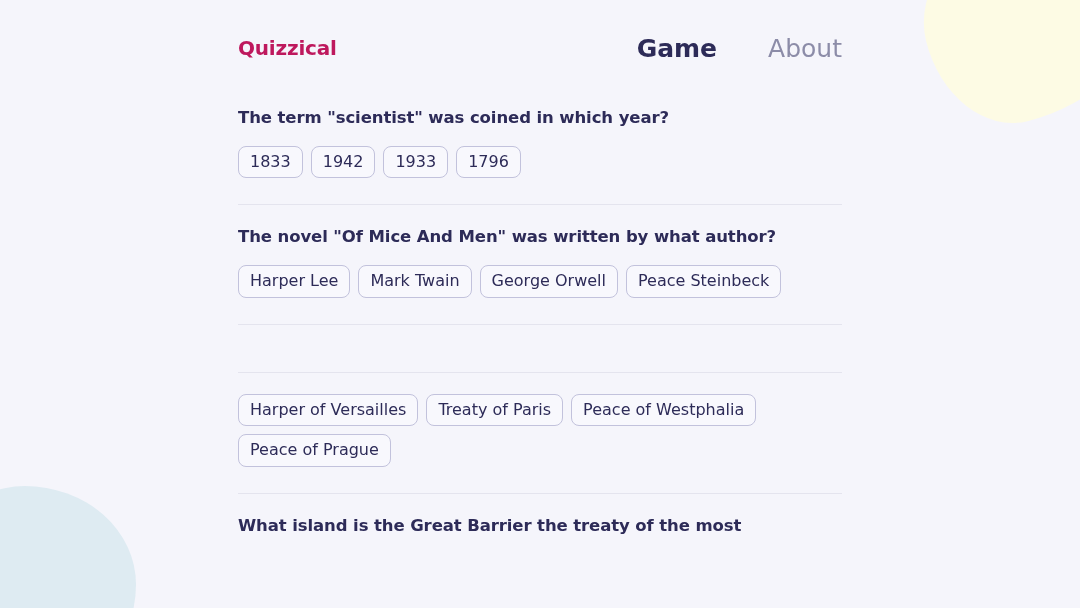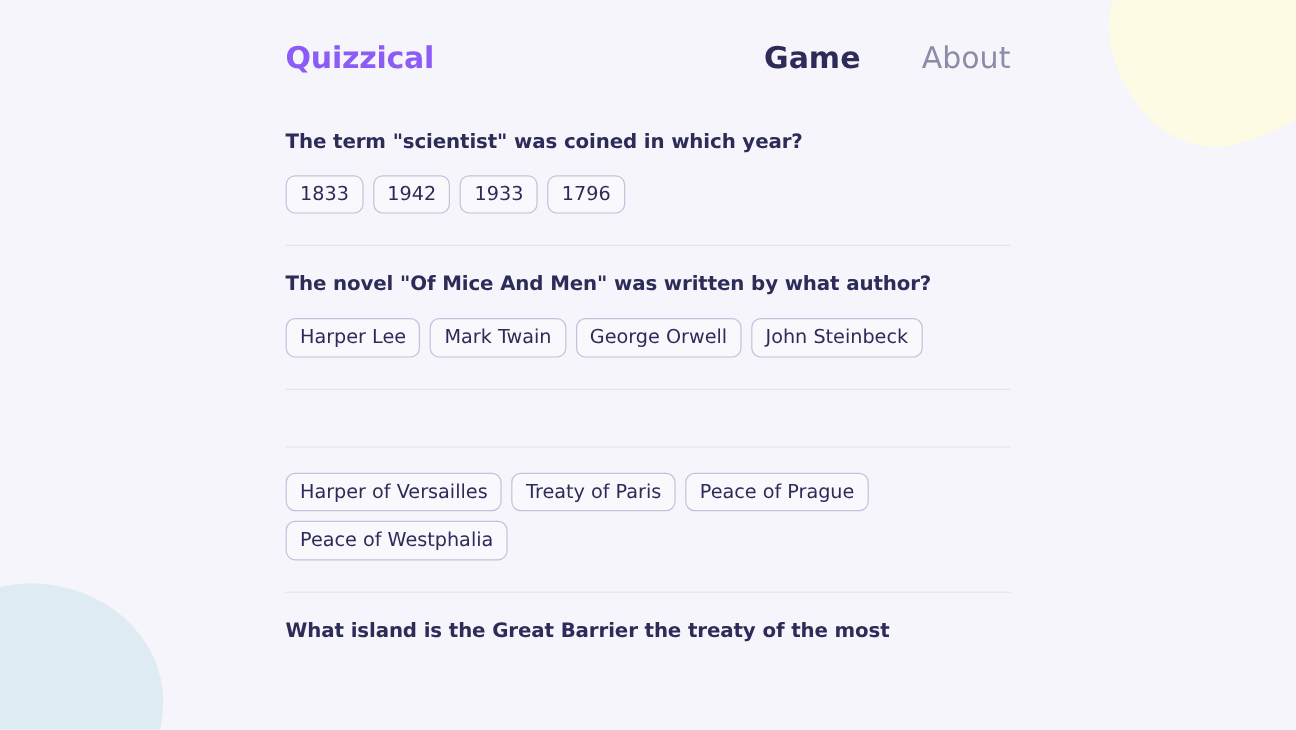--- a/index.html
+++ b/index.html
@@ -56,23 +56,23 @@
   }
 
   
   .header {
     display: flex;
     align-items: center;
     justify-content: space-between;
     height: 56px;
   }
   .logo {
-    font-size: 25px;
+    font-size: 20px;
     font-weight: 700;
-    color: #8b5cf6;
+    color: #be185d;
     letter-spacing: -0.2px;
     line-height: 1;
   }
   .nav {
     display: flex;
     align-items: baseline;
     gap: 21px;
   }
   .nav-link {
     font-size: 25px;
@@ -155,33 +155,33 @@
             <button class="answer-btn">1796</button>
           </div>
         </div>
         <hr class="divider">
         <div class="quiz-item">
           <h2 class="question">The novel "Of Mice And Men" was written by what author?</h2>
           <div class="answers">
             <button class="answer-btn">Harper Lee</button>
             <button class="answer-btn">Mark Twain</button>
             <button class="answer-btn">George Orwell</button>
-            <button class="answer-btn">John Steinbeck</button>
+            <button class="answer-btn">Peace Steinbeck</button>
           </div>
         </div>
         <hr class="divider">
         <div class="quiz-item">
         </div>
         <hr class="divider">
         <div class="quiz-item">
           <div class="answers">
             <button class="answer-btn">Harper of Versailles</button>
             <button class="answer-btn">Treaty of Paris</button>
+            <button class="answer-btn">Peace of Westphalia</button>
             <button class="answer-btn">Peace of Prague</button>
-            <button class="answer-btn">Peace of Westphalia</button>
           </div>
         </div>
         <hr class="divider">
         <div class="quiz-item">
           <h2 class="question">What island is the Great Barrier the treaty of the most</h2>
         </div>
       </div>
 
   </div>
 </div>

